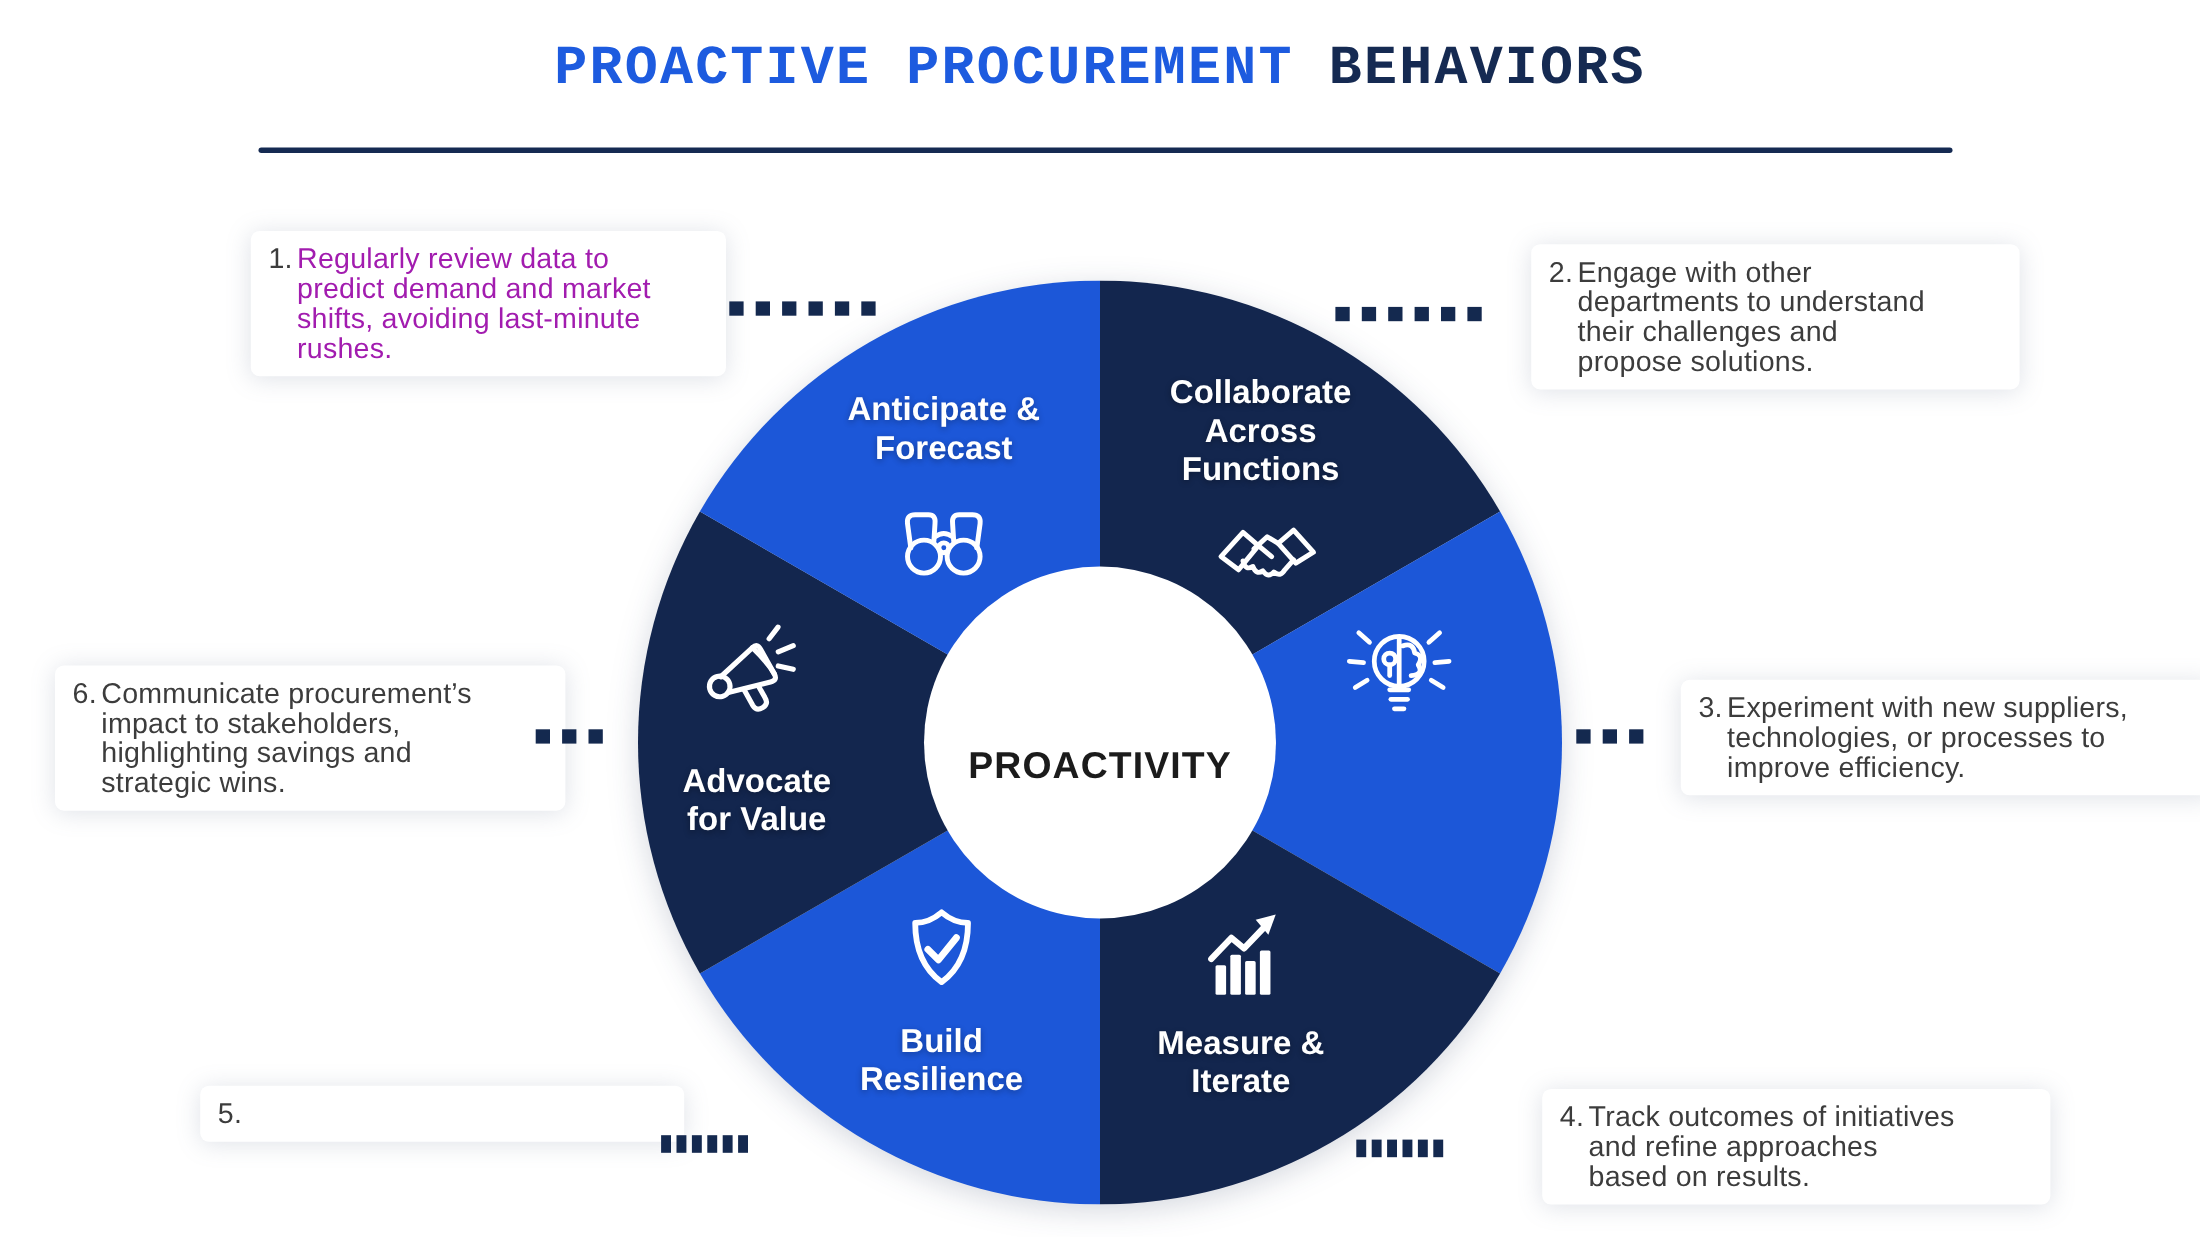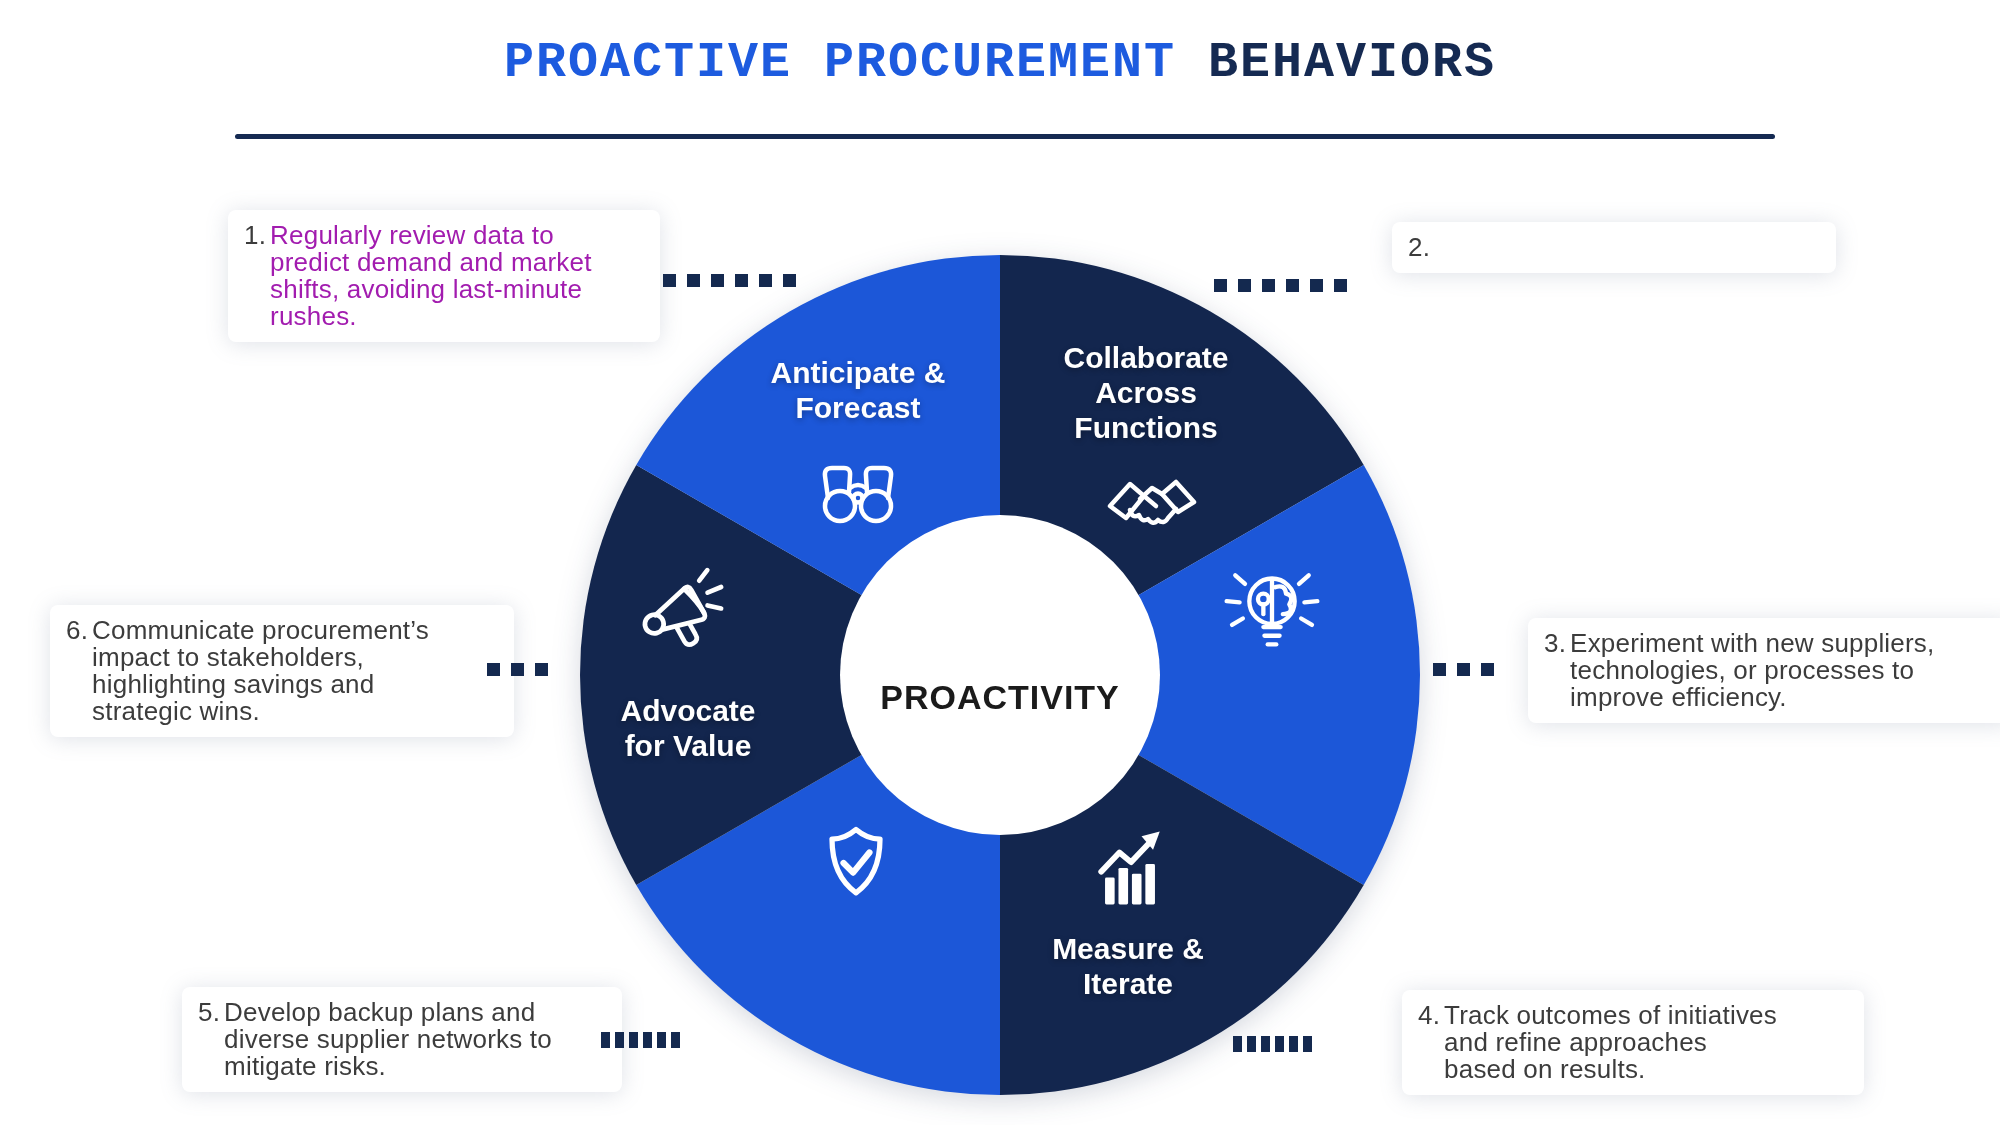--- a/index.html
+++ b/index.html
@@ -123,20 +123,21 @@
     </svg>
   </div>
   <div class="seg-label" style="left:1128px;top:966px;">Measure &amp;<br>Iterate</div>
 
   <div class="seg-icon" style="left:856px;top:864px;">
     <svg width="96" height="96" viewBox="0 0 100 100">
       <path class="icon-stroke" stroke-width="5.5" d="M50 14 C57 20 66 24 75 24 C75 46 68 67 50 80 C32 67 25 46 25 24 C34 24 43 20 50 14 Z"></path>
       <path class="icon-stroke" stroke-width="6.5" d="M37 49 L47 59 L64 38"></path>
     </svg>
   </div>
+  <div class="seg-label" style="left:856px;top:964px;">Build<br>Resilience</div>
 
   <div class="seg-icon" style="left:678px;top:616px;">
     <svg width="104" height="104" viewBox="0 0 100 100">
       <g class="icon-stroke" stroke-width="4.5" transform="rotate(-14 50 50)">
         <circle cx="26" cy="52" r="9"></circle>
         <path d="M29 44 L62 26 Q67 23 68.5 29 L75 53 Q76.5 59 70 59 L32 59"></path>
         <path d="M62 26 Q72 42 75 53"></path>
         <path d="M46 60 L50 75 Q52 81 58 79 Q64 77 62 71 L59 60"></path>
         <path d="M78 22 L88 14"></path>
           <path d="M83 35 L97 33"></path>
@@ -145,32 +146,32 @@
     </svg>
   </div>
   <div class="seg-label" style="left:688px;top:728px;">Advocate<br>for Value</div>
 
   <div class="note" style="left:228px;top:210px;width:400px;">
     <span class="num" style="color: rgb(60, 60, 60);">1.</span>
     <span class="txt" style="color: #a21caf;">Regularly review data to<br>predict demand and market<br>shifts, avoiding last-minute<br>rushes.</span>
   </div>
   <div class="note" style="left:1392px;top:222px;width:412px;">
     <span class="num" style="color: rgb(60, 60, 60);">2.</span>
+    <span class="txt" style="color: rgb(60, 60, 60);">Engage with other<br>departments to understand<br>their challenges and<br>propose solutions.</span>
   </div>
   <div class="note" style="left:1528px;top:618px;width:452px;">
     <span class="num" style="color: rgb(60, 60, 60);">3.</span>
     <span class="txt" style="color: rgb(60, 60, 60);">Experiment with new suppliers,<br>technologies, or processes to<br>improve efficiency.</span>
   </div>
   <div class="note" style="left:1402px;top:990px;width:430px;">
     <span class="num" style="color: rgb(60, 60, 60);">4.</span>
     <span class="txt" style="color: rgb(60, 60, 60);">Track outcomes of initiatives<br>and refine approaches<br>based on results.</span>
   </div>
   <div class="note" style="left:182px;top:987px;width:408px;">
     <span class="num" style="color: rgb(60, 60, 60);">5.</span>
-    <span class="txt" style="color: rgb(60, 60, 60);">Develop backup plans and<br>diverse supplier networks to<br>mitigate risks.</span>
   </div>
   <div class="note" style="left:50px;top:605px;width:432px;">
     <span class="num" style="color: rgb(60, 60, 60);">6.</span>
     <span class="txt" style="color: rgb(60, 60, 60);">Communicate procurement’s<br>impact to stakeholders,<br>highlighting savings and<br>strategic wins.</span>
   </div>
 
   <div class="dots h" style="left:663px;top:274px;">
       <span style="background: rgb(20, 41, 79);"></span>
       <span style="background: rgb(20, 41, 79);"></span>
       <span style="background: rgb(20, 41, 79);"></span>

